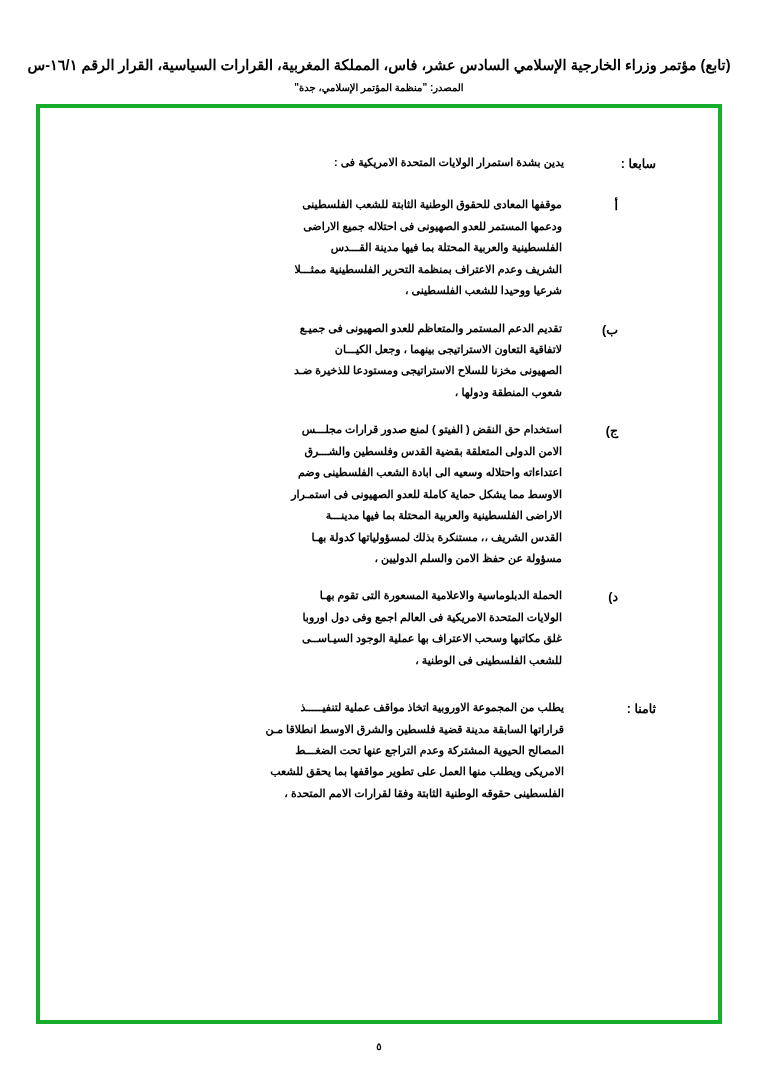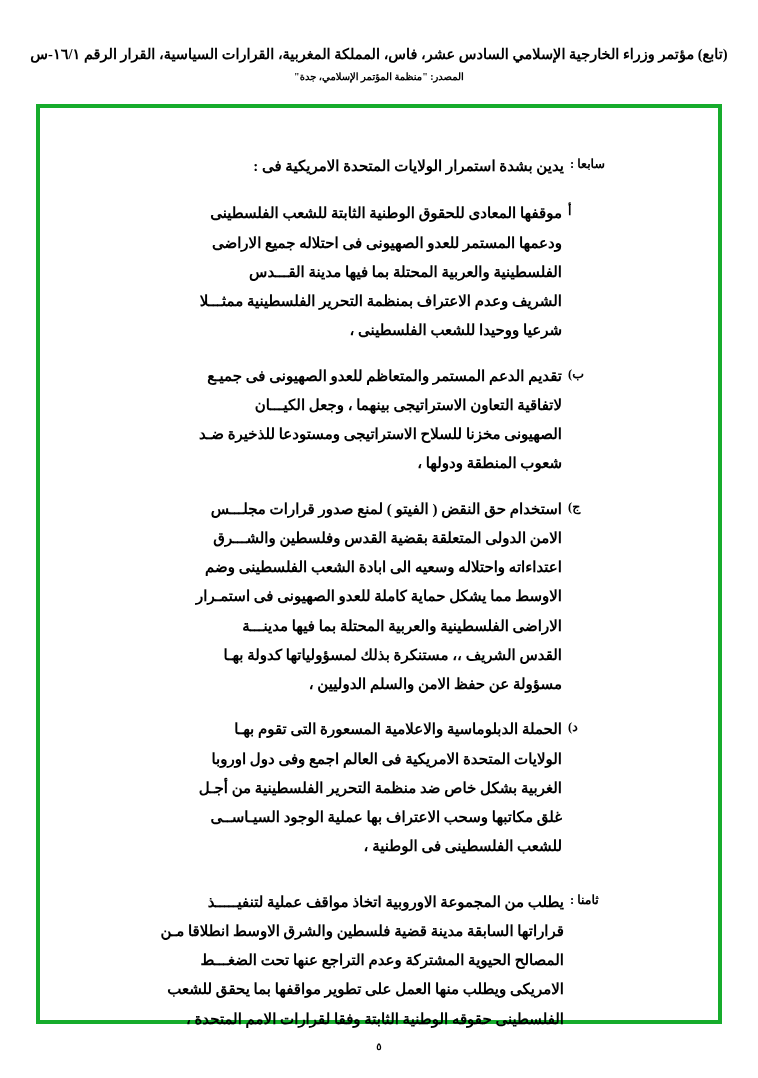--- a/index.html
+++ b/index.html
@@ -13,22 +13,21 @@
     font-family: "Liberation Sans", sans-serif;
     color: #000000;
     position: relative;
     overflow: hidden;
   }
   .page {
     width: 758px;
     height: 1078px;
     position: relative;
     box-sizing: border-box;
-    padding: 0;
-    font-family: Liberation Serif, serif;
+    padding: 11px;
   }
   .doc-header {
     text-align: center;
     padding-top: 44px;
   }
   .doc-header .title-line {
     font-size: 14.5px;
     font-weight: bold;
     letter-spacing: 0px;
     line-height: 1.4;
@@ -62,33 +61,33 @@
   .clause {
     display: flex;
     flex-direction: row;
     margin-bottom: 6px;
   }
   .clause-label {
     flex: 0 0 auto;
     width: 86px;
     font-size: 12.5px;
     font-weight: bold;
-    text-align: left;
+    text-align: right;
     padding-left: 6px;
     white-space: nowrap;
     letter-spacing: 1px;
     line-height: 1.95;
   }
   .clause-label.sub {
     width: 50px;
     font-weight: bold;
   }
   .clause-body {
     flex: 1 1 auto;
-    font-size: 15px;
+    font-size: 11px;
     line-height: 1.95;
     text-align: justify;
     letter-spacing: 0.8px;
     font-weight: bold;
   }
   .clause-body .ln {
     display: block;
     white-space: nowrap;
   }
   .intro {
@@ -174,21 +173,20 @@
           </div>
         </div>
       </div>
 
       <div class="sub-block">
         <div class="clause">
           <div class="clause-label sub">د)</div>
           <div class="clause-body">
             <span class="ln">الحملة الدبلوماسية والاعلامية المسعورة التى تقوم بهـا</span>
             <span class="ln">الولايات المتحدة الامريكية فى العالم اجمع وفى دول اوروبا</span>
-            <span class="ln">الغربية بشكل خاص ضد منظمة التحرير الفلسطينية من أجـل</span>
             <span class="ln">غلق مكاتبها وسحب الاعتراف بها عملية الوجود السيـاســى</span>
             <span class="ln">للشعب الفلسطينى فى الوطنية ،</span>
           </div>
         </div>
       </div>
 
       <div class="clause group" style="margin-top:26px;">
         <div class="clause-label">ثامنا :</div>
         <div class="clause-body">
           <span class="ln">يطلب من المجموعة الاوروبية  اتخاذ مواقف عملية لتنفيـــــذ</span>

